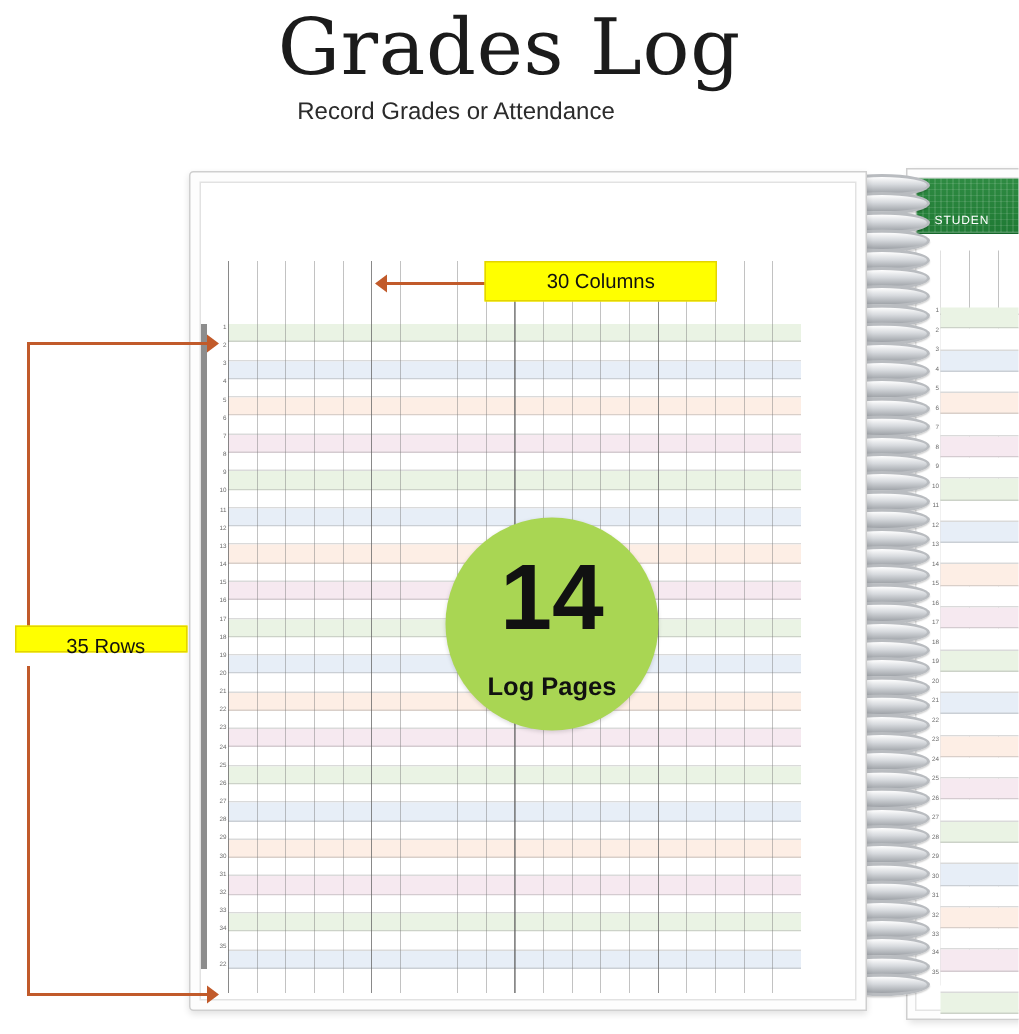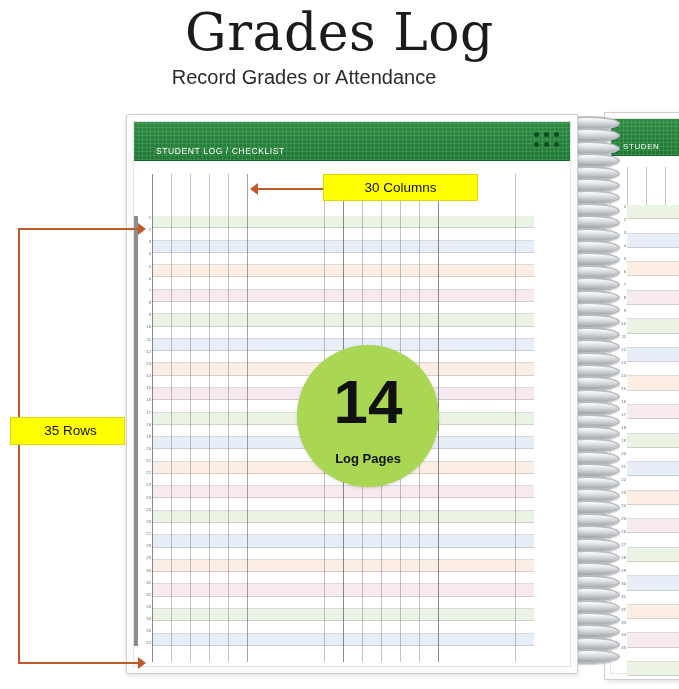--- a/index.html
+++ b/index.html
@@ -29,21 +29,21 @@
     letter-spacing: 0.5px;
     color: #1b1b1b;
   }
   #subtitle {
     position: absolute;
     top: 66px;
     left: 0;
     width: 608px;
     text-align: center;
     font-family: "Liberation Sans", sans-serif;
-    font-size: 20px;
+    font-size: 16px;
     color: #2b2b2b;
   }
 
   
   #notebook {
     position: absolute;
     left: 126px;
     top: 114px;
     width: 452px;
     height: 560px;
@@ -243,21 +243,21 @@
     left: 323px;
     top: 174px;
     width: 155px;
     height: 27px;
     line-height: 16px;
   }
   #rows-callout {
     left: 10px;
     top: 417px;
     width: 115px;
-    height: 28px;
+    height: 18px;
     line-height: 16px;
     padding-left: 16px;
   }
   .ann-line {
     position: absolute;
     background: #c15a2a;
   }
   .arrow {
     position: absolute;
     width: 0; height: 0;
@@ -283,21 +283,21 @@
     font-family: "Liberation Sans", sans-serif;
     font-weight: bold;
     font-size: 62px;
     line-height: 58px;
     color: #111;
     margin-top: 6px;
   }
   #badge .small {
     font-family: "Liberation Sans", sans-serif;
     font-weight: bold;
-    font-size: 13px;
+    font-size: 17px;
     color: #111;
     margin-top: 20px;
   }
 </style>
 </head>
 <body>
 
 <div id="title">Grades Log</div>
 <div id="subtitle">Record Grades or Attendance</div>
 
@@ -429,31 +429,20 @@
     <div class="coil" style="top: 483.6px;"></div>
     <div class="coil" style="top: 496px;"></div>
     <div class="coil" style="top: 508.4px;"></div>
     <div class="coil" style="top: 520.8px;"></div>
     <div class="coil" style="top: 533.2px;"></div>
   </div>
 
 <div id="notebook">
   <div class="page-shell">
     <div class="page-inner">
-      <div class="green-band">
-        <div class="band-label">STUDENT LOG / CHECKLIST</div>
-        <div class="band-holes">
-          <i style="left:0;top:0;"></i>
-            <i style="left:10px;top:0;"></i>
-            <i style="left:20px;top:0;"></i>
-          <i style="left:0;top:10px;"></i>
-            <i style="left:10px;top:10px;"></i>
-            <i style="left:20px;top:10px;"></i>
-        </div>
-      </div>
 
       <div class="grid-area">
         <div class="left-margin-block"></div>
         <div class="row-numbers" id="row-nums">
             <div>1</div>
             <div>2</div>
             <div>3</div>
             <div>4</div>
             <div>5</div>
             <div>6</div>

